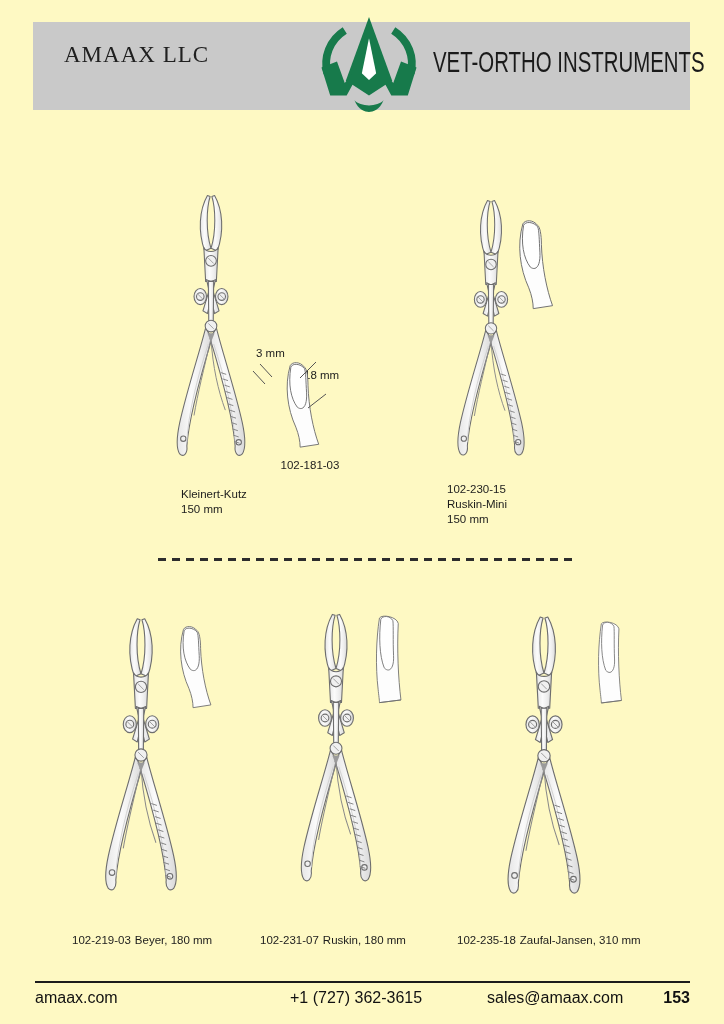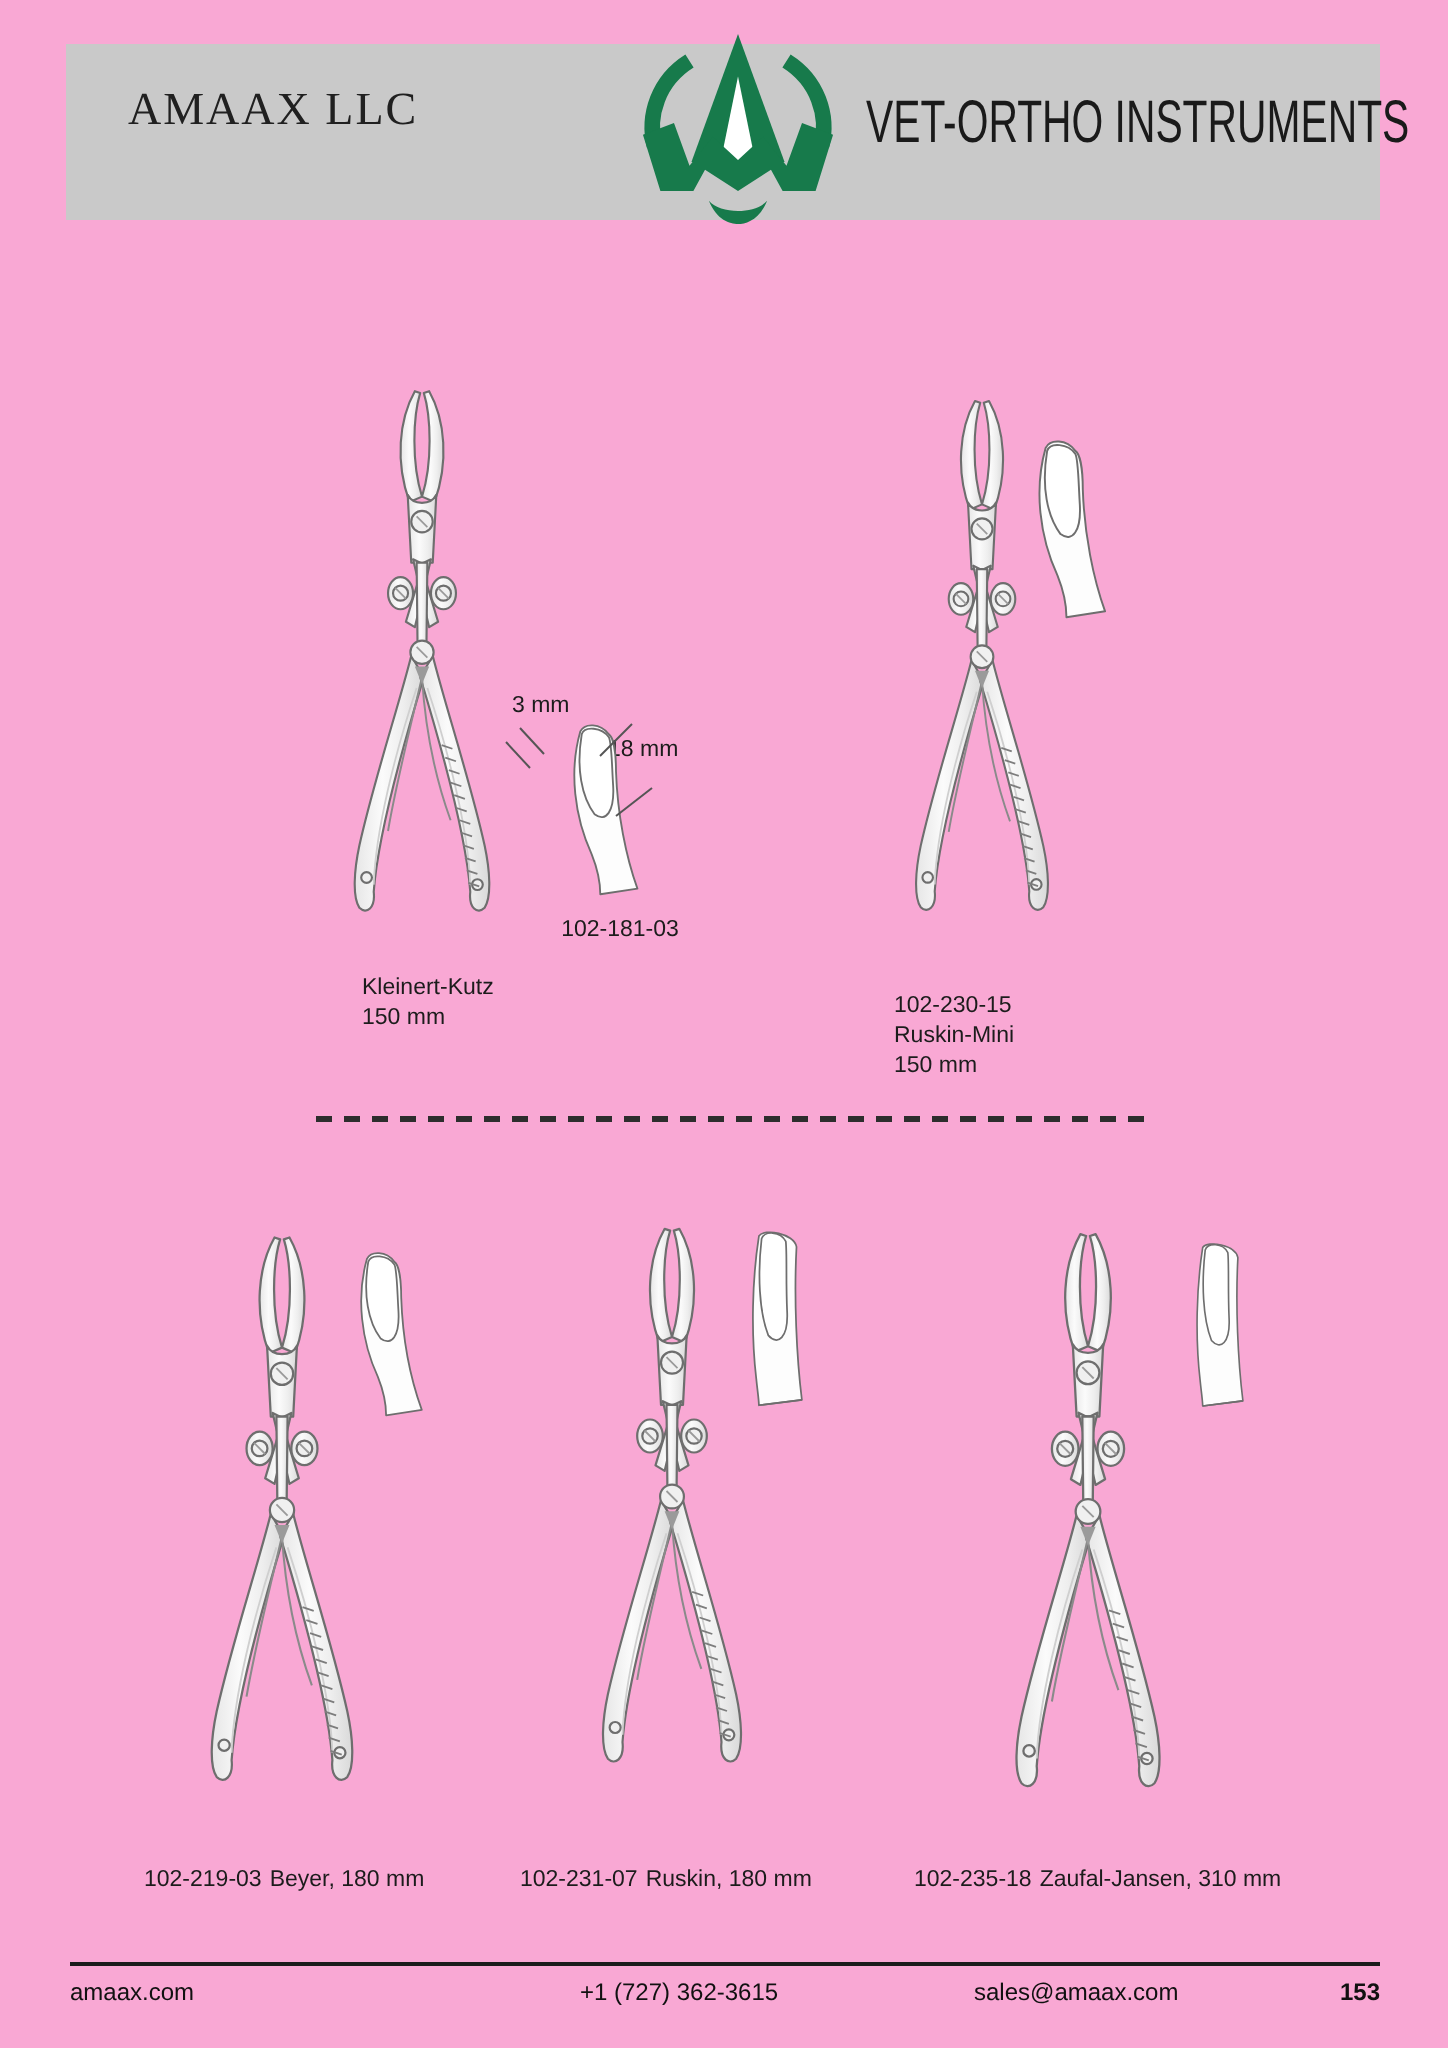--- a/index.html
+++ b/index.html
@@ -1,17 +1,17 @@
 <!DOCTYPE html>
 <html><head>
 <meta charset="utf-8">
 <style>
   html,body{margin:0;padding:0;background:#fff;}
   .page{
-    position:relative;width:724px;height:1024px;background:#f9a8d4;
+    position:relative;width:724px;height:1024px;background:#fef9c3;
     font-family:"Liberation Sans",sans-serif;color:#1a1a1a;overflow:hidden;
   }
   
   .header-bar{position:absolute;left:33px;top:22px;width:657px;height:88px;background:#c9c9c9;}
   .company{
     position:absolute;left:64px;top:42px;font-family:"Liberation Serif",serif;
     font-size:23px;letter-spacing:1px;color:#202020;
   }
   .logo{position:absolute;left:315px;top:15px;width:108px;height:97px;}
   .brand{
@@ -26,21 +26,21 @@
   .center{text-align:center;}
   
   .dashes{
     position:absolute;left:158px;top:558px;width:415px;height:3px;
     background:repeating-linear-gradient(90deg,#2d2d2d 0 8px,transparent 8px 14px);
   }
   
   .cap-row{position:absolute;display:flex;gap:4px;}
   
   .footer{position:absolute;left:35px;top:981px;width:655px;border-top:2px solid #1c1c1c;height:30px;}
-  .footer span{position:absolute;top:6px;font-size:12px;color:#111;}
+  .footer span{position:absolute;top:6px;font-size:16px;color:#111;}
   .f-web{left:0;}
   .f-phone{left:255px;}
   .f-email{left:452px;}
   .f-page{right:0;font-weight:bold;}
   svg{display:block;}
 </style>
 </head>
 <body>
 
 <svg width="0" height="0" style="position:absolute" aria-hidden="true">
@@ -172,21 +172,21 @@
     <div class="lbl">150 mm</div>
   </div>
 
   <svg class="abs" style="left:437px;top:197px" width="108" height="289" viewBox="0 0 120 330">
     <use href="#sym-rongeur"></use>
   </svg>
   <svg class="abs" style="left:502px;top:218px" width="58" height="104" viewBox="0 0 70 140">
     <use href="#sym-tip-b"></use>
   </svg>
 
-  <div class="abs" style="left:447px;top:496px">
+  <div class="abs" style="left:447px;top:482px">
     <div class="lbl">102-230-15</div>
     <div class="lbl">Ruskin-Mini</div>
     <div class="lbl">150 mm</div>
   </div>
 
   <div class="dashes"></div>
 
   <svg class="abs" style="left:85px;top:610px" width="112" height="318" viewBox="0 0 120 330">
     <use href="#sym-rongeur"></use>
   </svg>

